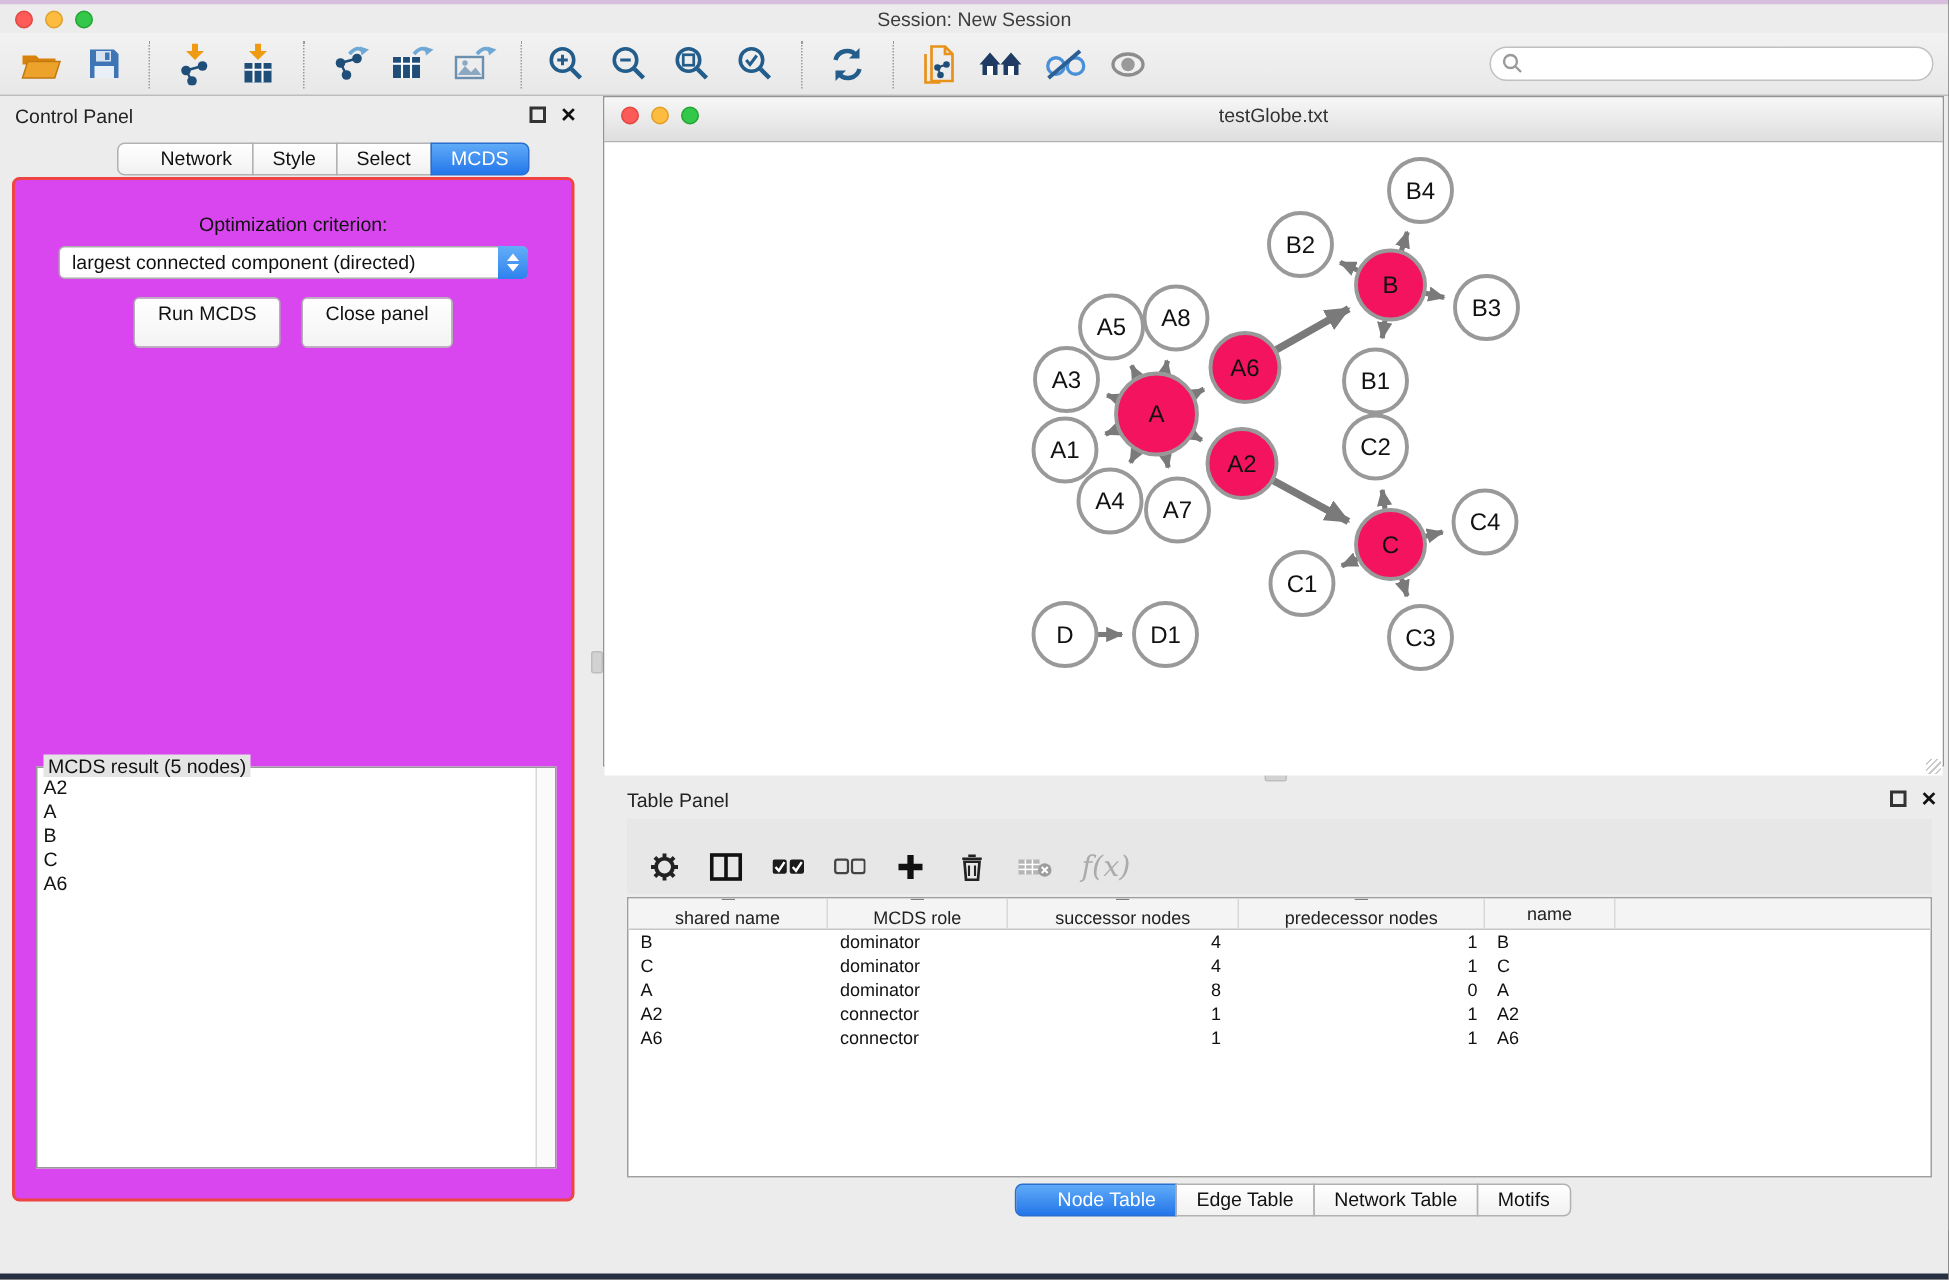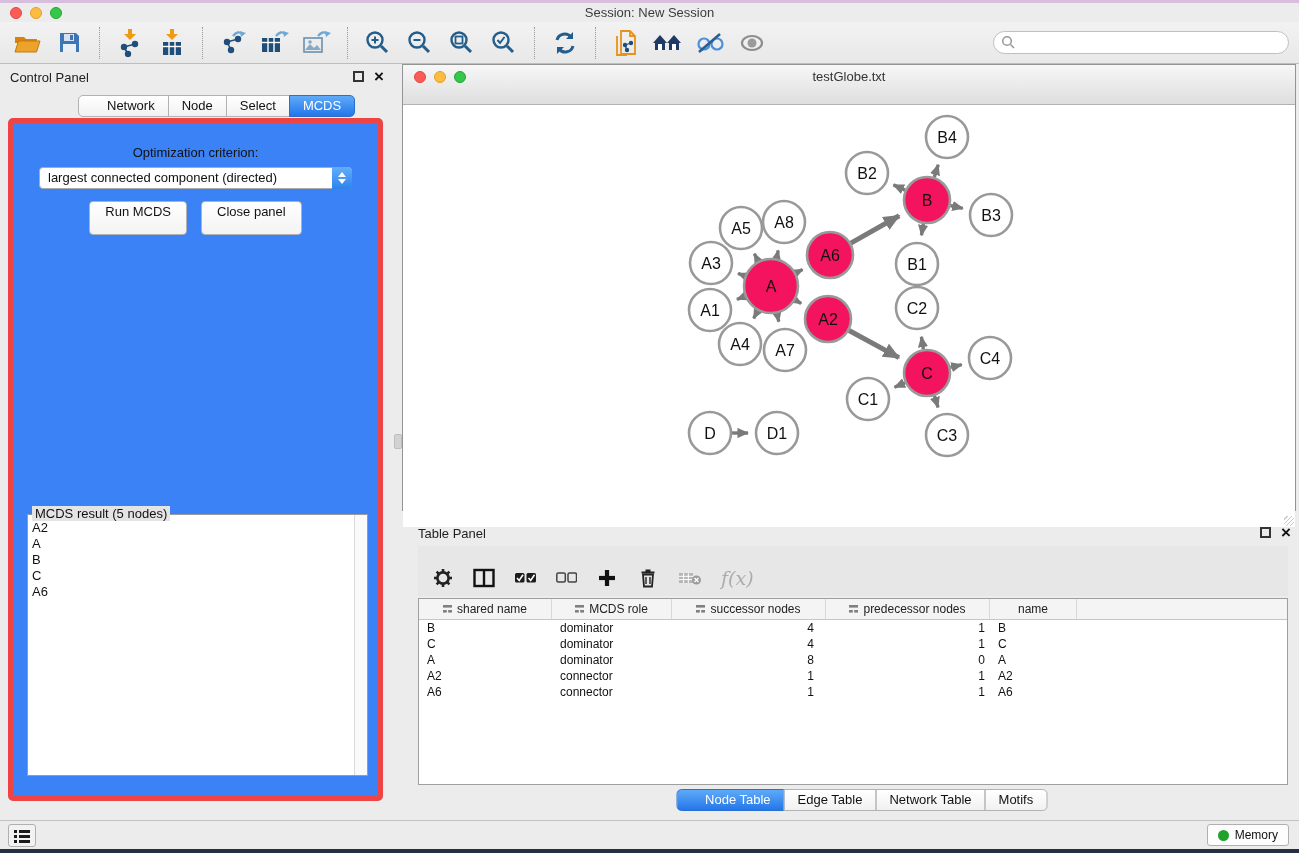--- a/index.html
+++ b/index.html
@@ -36,41 +36,41 @@
   .panel-icons { position:absolute; right:8px; top:7px; display:flex; gap:10px; align-items:center; }
   .float-icon { width:11px; height:11px; border:2px solid #333; }
   .close-icon { font-weight:bold; font-size:17px; line-height:11px; color:#111; }
   .cp-tabs { position:absolute; left:78px; top:31px; display:flex; }
   .seg { height:22px; padding:0 13px; line-height:20px; background:linear-gradient(#ffffff,#f1f1f1);
     border:1px solid #b2b2b2; margin-left:-1px; color:#111; }
   .seg.first { border-radius:5px 0 0 5px; margin-left:0;padding-left:28px; }
   .seg.last  { border-radius:0 5px 5px 0; }
   .seg.active { background:linear-gradient(#5fabf8,#2376ea); border-color:#2a6fd0; color:#fff; }
   .cp-body { position:absolute; left:8px; right:9px; top:54px; bottom:19px;
-    background:#3b82f6; border:5px solid #ef4444; border-radius:5px; }
+    background:#d946ef; border:2px solid #ef4444; border-radius:5px; }
   .opt-label { text-align:center; margin-top:22px; color:#111; }
   .dropdown { position:relative; margin:7px auto 0; width:313px; height:22px; background:#fff;
     border:1px solid #ababab; border-radius:4px; line-height:20px; padding-left:8px; color:#111; }
   .dd-step { position:absolute; right:-1px; top:-1px; width:20px; height:22px; border-radius:0 4px 4px 0;
     background:linear-gradient(#63aef9,#2e82ee); display:flex; flex-direction:column;
     align-items:center; justify-content:center; gap:2px; }
   .tri-up { width:0; height:0; border-left:4px solid transparent; border-right:4px solid transparent; border-bottom:5px solid #fff; }
   .tri-dn { width:0; height:0; border-left:4px solid transparent; border-right:4px solid transparent; border-top:5px solid #fff; }
   .cp-buttons { display:flex; justify-content:center; gap:14px; margin-top:12px; }
   .btn { height:34px; padding:0 15px; background:linear-gradient(#ffffff,#f3f3f3);
     border:1px solid #b2b2b2; border-radius:4px; line-height:20px; color:#111; }
   .groupbox { position:absolute; left:14px; right:10px; top:391px; bottom:20px;
     border:1px solid #9a9a9a; background:#fff; }
   .gb-legend { position:absolute; top:-9px; left:4px; background:#e4e4e4; padding:0 3px; color:#111; }
   .gb-list { position:absolute; left:0; top:1px; right:13px; bottom:0; padding:4px 0 0 4px; line-height:16px; color:#111; }
   .gb-scroll { position:absolute; right:0; top:0; bottom:0; width:13px; background:#fafafa; border-left:1px solid #d9d9d9; }
   
   .net-window { position:absolute; left:402px; top:0; width:894px; height:447px;
     border:1px solid #949494; background:#fff; }
-  .nw-titlebar { position:relative; height:40px; background:linear-gradient(#f7f7f7,#dedede);
+  .nw-titlebar { position:relative; height:30px; background:linear-gradient(#f7f7f7,#dedede);
     border-bottom:1px solid #b2b2b2; }
   .nw-titlebar .title { text-align:center; line-height:23px; color:#333; }
   .nw-lights { position:absolute; left:11px; top:6px; display:flex; gap:8px; }
   .nw-canvas { position:relative; width:100%; height:422px; background:#fff; }
   .grip { position:absolute; right:1px; bottom:1px; width:10px; height:10px;
     background:repeating-linear-gradient(135deg,#fff 0 2px,#c9c9c9 2px 3px); }
   .vhandle { position:absolute; left:394px; top:370px; width:8px; height:15px; background:#d2d2d2;
     border:1px solid #bdbdbd; border-radius:2px; }
   .hhandle { position:absolute; left:843px; top:449px; width:15px; height:8px; background:#d2d2d2;
     border:1px solid #bdbdbd; border-radius:2px; }
@@ -78,21 +78,21 @@
   .table-panel { position:absolute; left:402px; right:0; top:456px; bottom:0; }
   .tp-title { position:absolute; left:16px; top:6px; color:#222; }
   .tp-toolbar { position:absolute; left:16px; right:11px; top:26px; height:50px; background:#e7e7e7;
     display:flex; align-items:center; padding-left:14px; gap:19px; }
   .tp-tool { display:flex; align-items:center; justify-content:center; min-width:22px;margin-top:13px; }
   .fx { font-family:"DejaVu Serif", serif; font-style:italic; font-size:19px; color:#ababab; }
   .tp-table { position:absolute; left:16px; right:11px; top:78px; height:187px; background:#fff;
     border:1px solid #9f9f9f; overflow:hidden; }
   .thead { display:flex; height:21px; background:#f4f4f4; border-bottom:1px solid #c6c6c6; }
   .th { display:flex; align-items:center; justify-content:center; gap:5px; font-size:12px; color:#222;
-    border-right:1px solid #d8d8d8; }
+    border-right:1px solid #d8d8d8;flex-direction:column; }
   .c0{width:133px;} .c1{width:120px;} .c2{width:154px;} .c3{width:164px;} .c4{width:87px;}
   .tr { display:flex; height:16px; }
   .td { font-size:12px; line-height:16px; color:#111; overflow:hidden; white-space:nowrap; }
   .td.c0,.td.c1,.td.c4 { padding-left:8px; }
   .td.c2 { text-align:right; padding-right:12px; }
   .td.c3 { text-align:right; padding-right:5px; }
   .tp-tabs { position:absolute; left:50%; transform:translateX(-47%); bottom:9px; display:flex; }
   
   .statusbar { position:absolute; bottom:4px; left:0; right:0; height:29px; background:#ececec;
     border-top:1px solid #c2c2c2; }
@@ -281,21 +281,21 @@
   <div class="main">
 
     <div class="control-panel">
       <div class="cp-title">Control Panel</div>
       <div class="panel-icons">
         <div class="float-icon"></div>
         <div class="close-icon">×</div>
       </div>
       <div class="cp-tabs">
         <div class="seg first">Network</div>
-        <div class="seg">Node</div>
+        <div class="seg">Style</div>
         <div class="seg">Select</div>
         <div class="seg last active">MCDS</div>
       </div>
       <div class="cp-body">
         <div class="opt-label">Optimization criterion:</div>
         <div class="dropdown">
           <span>largest connected component (directed)</span>
           <div class="dd-step">
             <div class="tri-up"></div>
               <div class="tri-dn"></div>
@@ -595,31 +595,13 @@
       </div>
       <div class="tp-tabs">
         <div class="seg first active">Node Table</div>
         <div class="seg">Edge Table</div>
         <div class="seg">Network Table</div>
         <div class="seg last">Motifs</div>
       </div>
     </div>
   </div>
 
-  <div class="statusbar">
-    <div class="list-btn">
-      <svg width="18" height="16">
-        <g fill="#1b1b1b">
-          <rect x="1" y="2" width="3" height="3"></rect>
-            <rect x="6" y="2" width="11" height="3"></rect>
-          <rect x="1" y="7" width="3" height="3"></rect>
-            <rect x="6" y="7" width="11" height="3"></rect>
-          <rect x="1" y="12" width="3" height="3"></rect>
-            <rect x="6" y="12" width="11" height="3"></rect>
-        </g>
-      </svg>
-    </div>
-    <div class="mem-btn">
-      <div class="mem-dot"></div>
-      <span>Memory</span>
-    </div>
-  </div>
 </div>
 
 </body></html>

